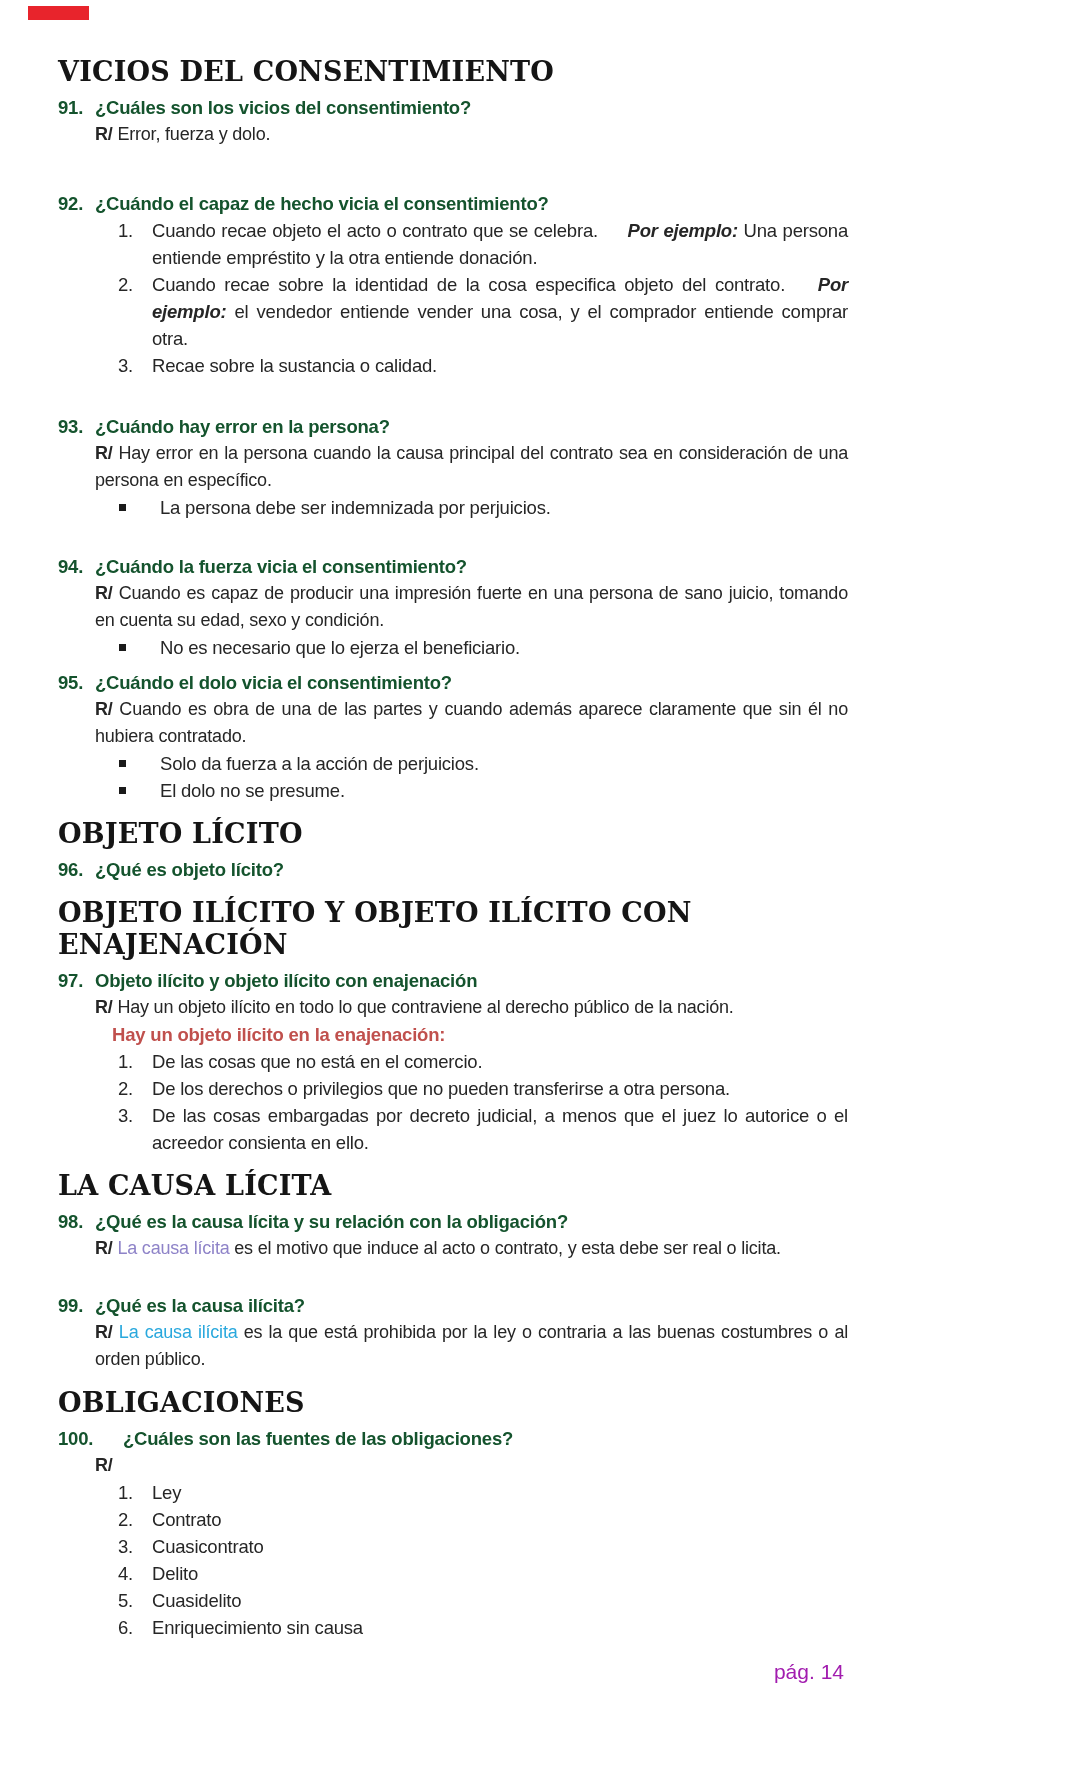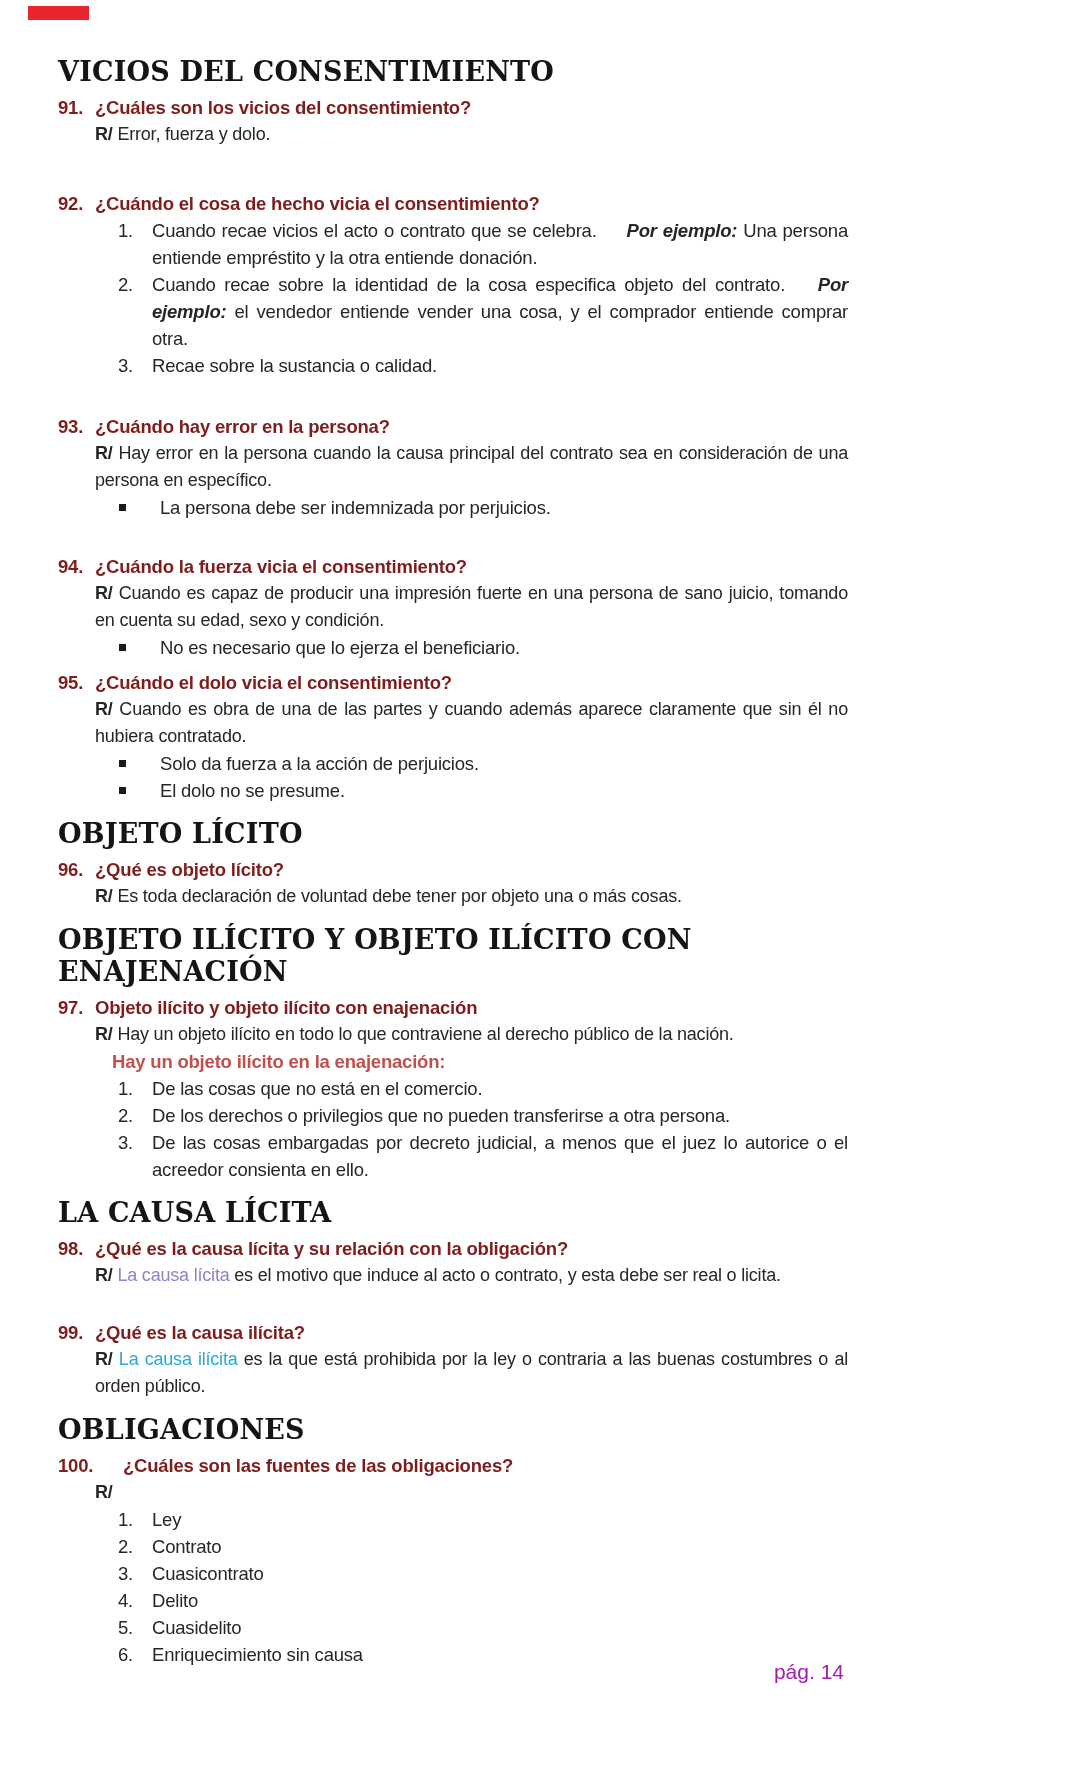--- a/index.html
+++ b/index.html
@@ -8,21 +8,21 @@
   .red-mark{position:absolute;left:28px;top:6px;width:61px;height:14px;background:#e8242c;}
   .content{position:absolute;left:58px;right:56px;top:56px;}
   h2.heading{
     font-family:"DejaVu Serif","Liberation Serif",serif;
     font-weight:700;font-size:27px;line-height:32px;
     color:#151515;margin:14px 0 6px 0;letter-spacing:0.2px;
   }
   .content > h2.heading:first-child{margin-top:0;}
   p{margin:0;}
   .question{
-    display:flex;color:#7f1d1d;font-weight:700;
+    display:flex;color:#14532d;font-weight:700;
     font-size:18.5px;line-height:27px;letter-spacing:-0.2px;
   }
   .qnum{flex:0 0 37px;}
   .qnum.wide{flex:0 0 65px;}
   .qtext{flex:1;}
   .answer{
     padding-left:37px;font-size:18px;line-height:27px;
     letter-spacing:-0.2px;text-align:justify;
   }
   .sublabel{
@@ -52,25 +52,25 @@
   <div class="content" id="content">
       <h2 class="heading">VICIOS DEL CONSENTIMIENTO</h2>
       <p class="question">
         <span class="qnum">91.</span>
         <span class="qtext">¿Cuáles son los vicios del consentimiento?</span>
       </p>
       <p class="answer"><span class="s-b">R/</span><span> Error, fuerza y dolo.</span></p>
       <div class="spacer" style="height: 42px;"></div>
       <p class="question">
         <span class="qnum">92.</span>
-        <span class="qtext">¿Cuándo el cosa de hecho vicia el consentimiento?</span>
+        <span class="qtext">¿Cuándo el capaz de hecho vicia el consentimiento?</span>
       </p>
       <div class="li">
         <span class="li-num">1.</span>
-        <span class="li-text"><span>Cuando recae vicios el acto o contrato que se celebra. </span><span class="s-bi">Por ejemplo:</span><span> Una persona entiende empréstito y la otra entiende donación.</span></span>
+        <span class="li-text"><span>Cuando recae objeto el acto o contrato que se celebra. </span><span class="s-bi">Por ejemplo:</span><span> Una persona entiende empréstito y la otra entiende donación.</span></span>
       </div>
       <div class="li">
         <span class="li-num">2.</span>
         <span class="li-text"><span>Cuando recae sobre la identidad de la cosa especifica objeto del contrato. </span><span class="s-bi">Por ejemplo:</span><span> el vendedor entiende vender una cosa, y el comprador entiende comprar otra.</span></span>
       </div>
       <div class="li">
         <span class="li-num">3.</span>
         <span class="li-text"><span>Recae sobre la sustancia o calidad.</span></span>
       </div>
       <div class="spacer" style="height: 34px;"></div>
@@ -113,21 +113,20 @@
         <span class="bullet-marker">
           <span class="sq"></span>
         </span>
         <span class="li-text"><span>El dolo no se presume.</span></span>
       </div>
       <h2 class="heading">OBJETO LÍCITO</h2>
       <p class="question">
         <span class="qnum">96.</span>
         <span class="qtext">¿Qué es objeto lícito?</span>
       </p>
-      <p class="answer"><span class="s-b">R/</span><span> Es toda declaración de voluntad debe tener por objeto una o más cosas.</span></p>
       <h2 class="heading">OBJETO ILÍCITO Y OBJETO ILÍCITO CON ENAJENACIÓN</h2>
       <p class="question">
         <span class="qnum">97.</span>
         <span class="qtext">Objeto ilícito y objeto ilícito con enajenación</span>
       </p>
       <p class="answer"><span class="s-b">R/</span><span> Hay un objeto ilícito en todo lo que contraviene al derecho público de la nación.</span></p>
       <p class="sublabel">Hay un objeto ilícito en la enajenación:</p>
       <div class="li">
         <span class="li-num">1.</span>
         <span class="li-text"><span>De las cosas que no está en el comercio.</span></span>

